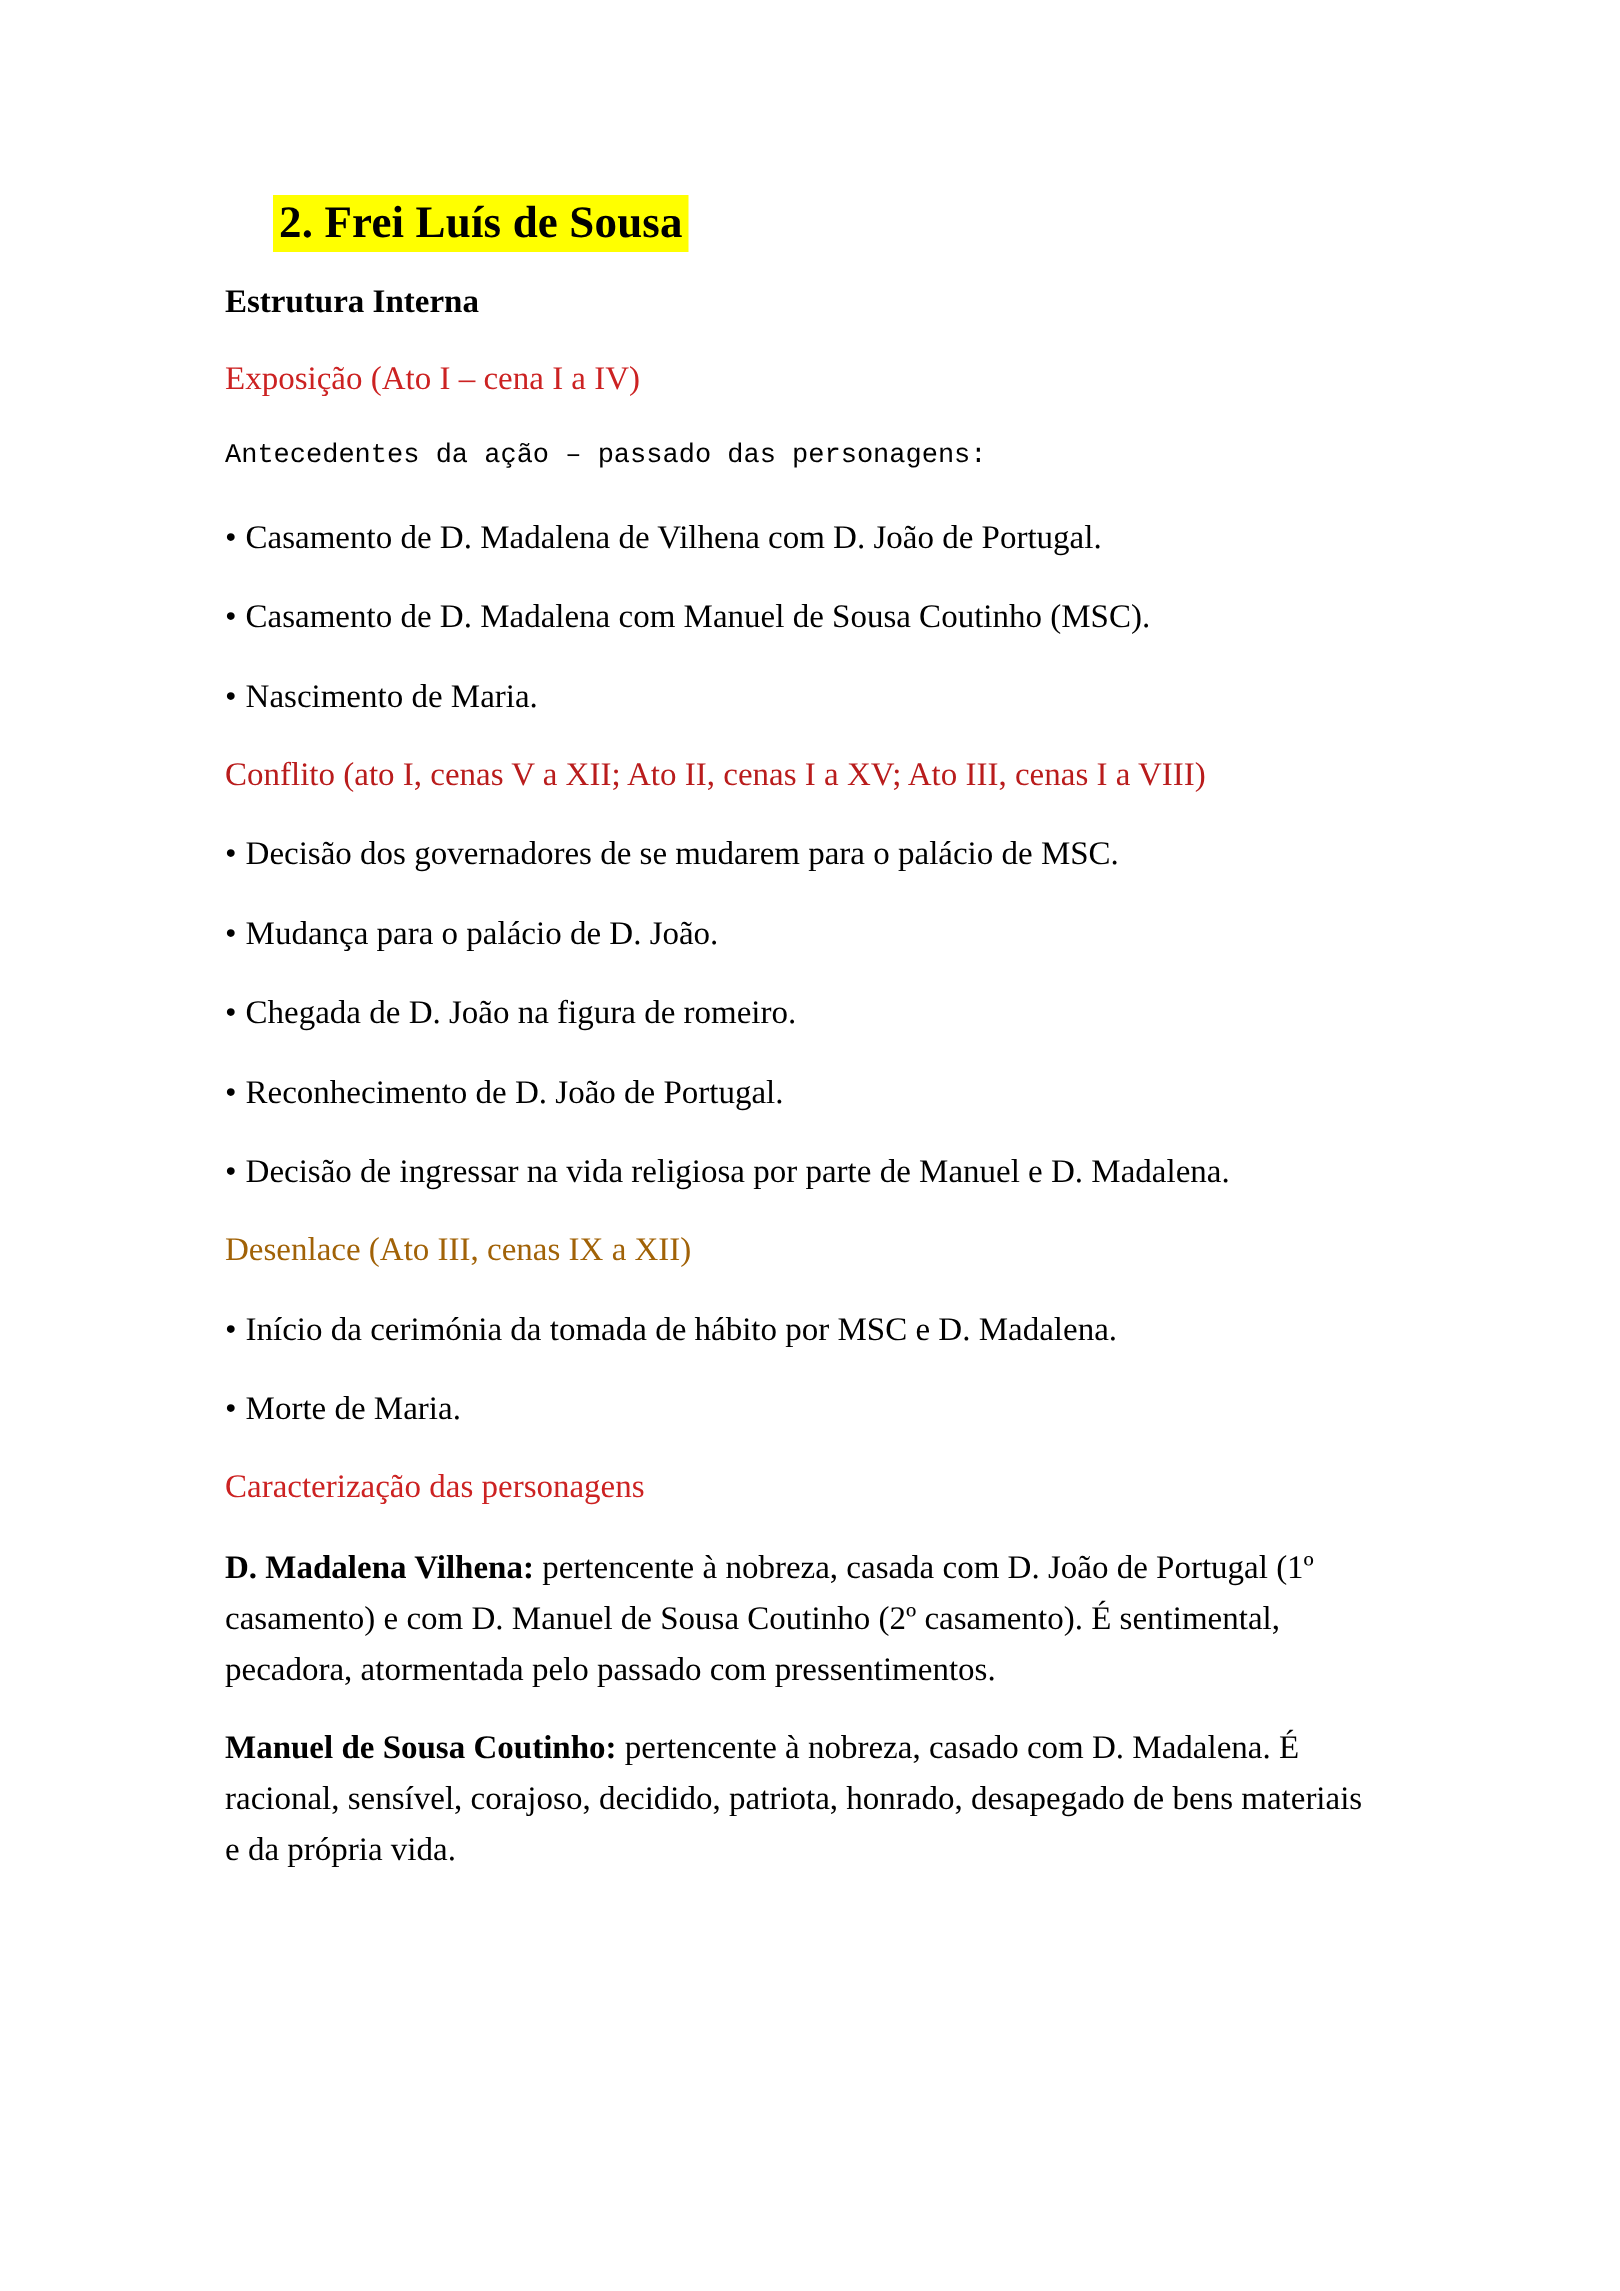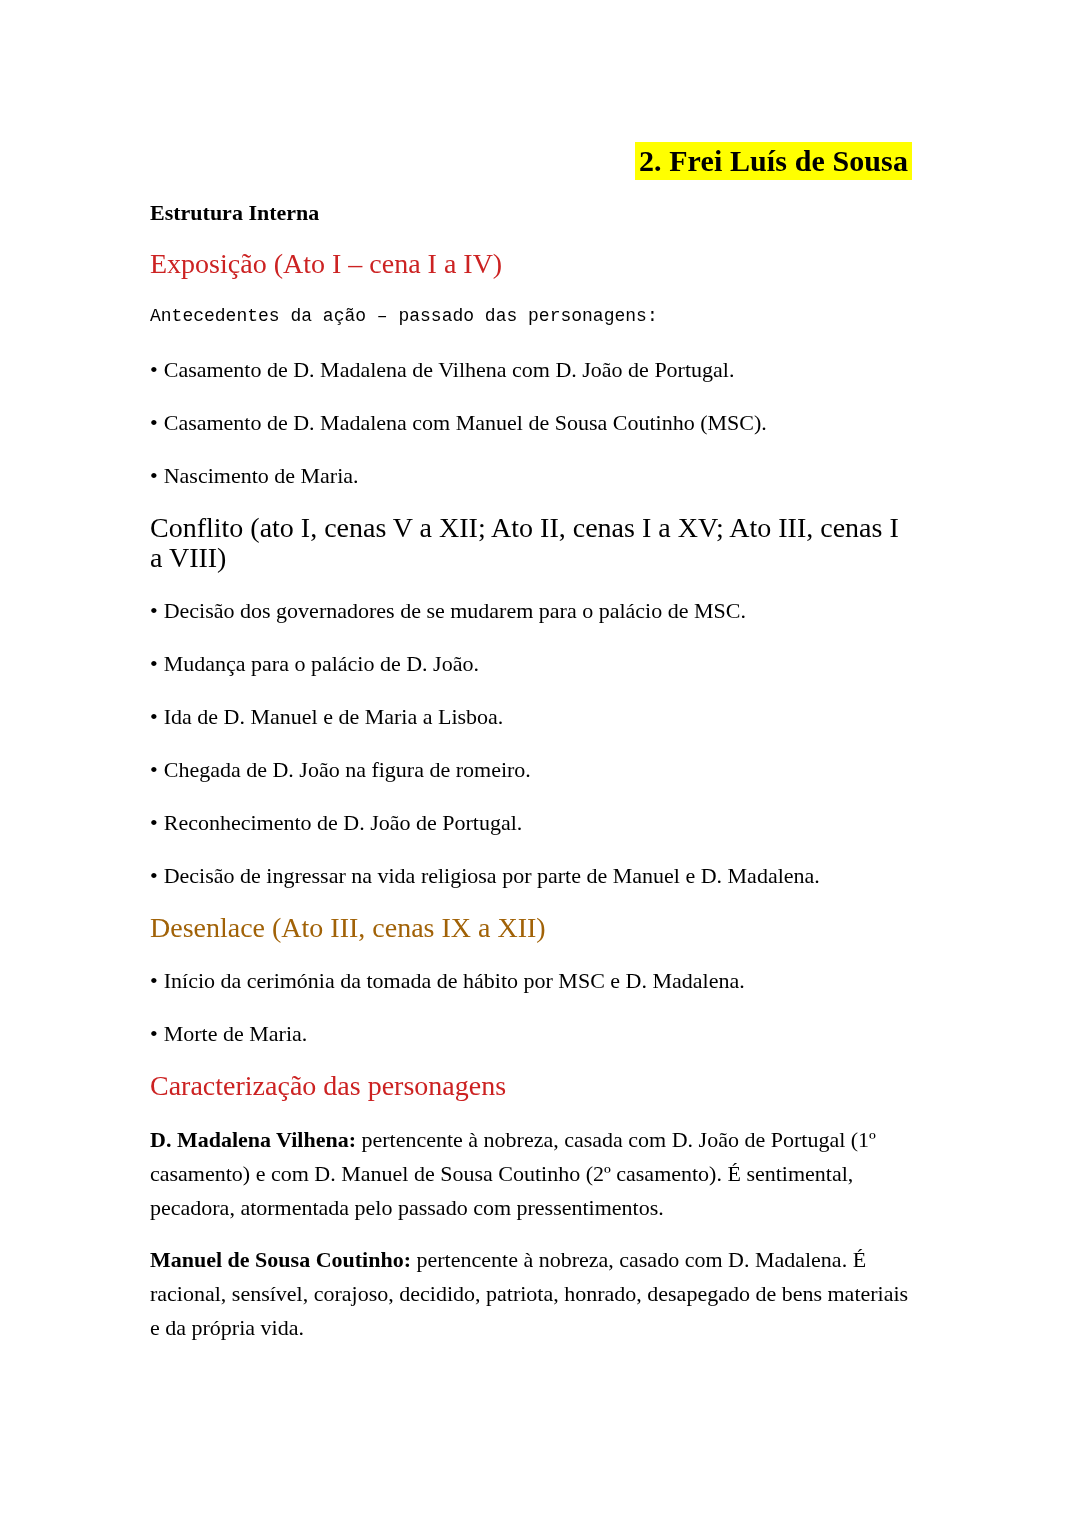--- a/index.html
+++ b/index.html
@@ -20,47 +20,46 @@
   .page {
     position: relative;
     width: 1080px;
     height: 1527px;
     box-sizing: border-box;
     padding: 125px 168px 0 150px;
   }
 
   
   .doc-title {
-    margin: 16px 0 18px 0;
+    margin: 4px 0 18px 0;
     padding-left: 32px;
     font-size: 30px;
     font-weight: bold;
     line-height: 40px;
     letter-spacing: 0.1px;
-    text-align: right;
   }
   .doc-title .hl {
     background-color: #ffff00;
     padding: 2px 4px 3px 4px;
     box-decoration-break: clone;
     -webkit-box-decoration-break: clone;
   }
 
   
   .subhead {
     margin: 0 0 22px 0;
     font-size: 22px;
     font-weight: bold;
     line-height: 28px;
   }
 
   
   .red-head {
     margin: 0 0 22px 0;
-    font-size: 28px;
+    font-size: 22px;
     line-height: 30px;
     color: #cc2222;
   }
 
   
   .para {
     margin: 0 0 22px 0;
     font-size: 18px;
     line-height: 31px;
     font-family: Liberation Mono, monospace;
@@ -101,26 +100,25 @@
 
   <p class="red-head" style="color: rgb(204, 34, 34);">Exposição (Ato I – cena I a IV)</p>
   <p class="para">Antecedentes da ação – passado das personagens:</p>
 
   <div class="tight-bullets">
     <p class="bullet"><span class="bullet-mark">•</span><span>Casamento de D. Madalena de Vilhena com D. João de Portugal.</span></p>
     <p class="bullet"><span class="bullet-mark">•</span><span>Casamento de D. Madalena com Manuel de Sousa Coutinho (MSC).</span></p>
     <p class="bullet"><span class="bullet-mark">•</span><span>Nascimento de Maria.</span></p>
   </div>
 
-  <p class="red-head" style="color: #000000;">Conflito (ato I, cenas V a XII; Ato II, cenas I a XV; Ato III, cenas I a VIII)</p>
+  <p class="red-head" style="color: #b91c1c;">Conflito (ato I, cenas V a XII; Ato II, cenas I a XV; Ato III, cenas I a VIII)</p>
 
   <div class="tight-bullets">
     <p class="bullet"><span class="bullet-mark">•</span><span>Decisão dos governadores de se mudarem para o palácio de MSC.</span></p>
     <p class="bullet"><span class="bullet-mark">•</span><span>Mudança para o palácio de D. João.</span></p>
-    <p class="bullet"><span class="bullet-mark">•</span><span>Ida de D. Manuel e de Maria a Lisboa.</span></p>
     <p class="bullet"><span class="bullet-mark">•</span><span>Chegada de D. João na figura de romeiro.</span></p>
     <p class="bullet"><span class="bullet-mark">•</span><span>Reconhecimento de D. João de Portugal.</span></p>
     <p class="bullet"><span class="bullet-mark">•</span><span>Decisão de ingressar na vida religiosa por parte de Manuel e D. Madalena.</span></p>
   </div>
 
   <p class="red-head" style="color: #a16207;">Desenlace (Ato III, cenas IX a XII)</p>
 
   <div class="tight-bullets">
     <p class="bullet"><span class="bullet-mark">•</span><span>Início da cerimónia da tomada de hábito por MSC e D. Madalena.</span></p>
     <p class="bullet"><span class="bullet-mark">•</span><span>Morte de Maria.</span></p>

